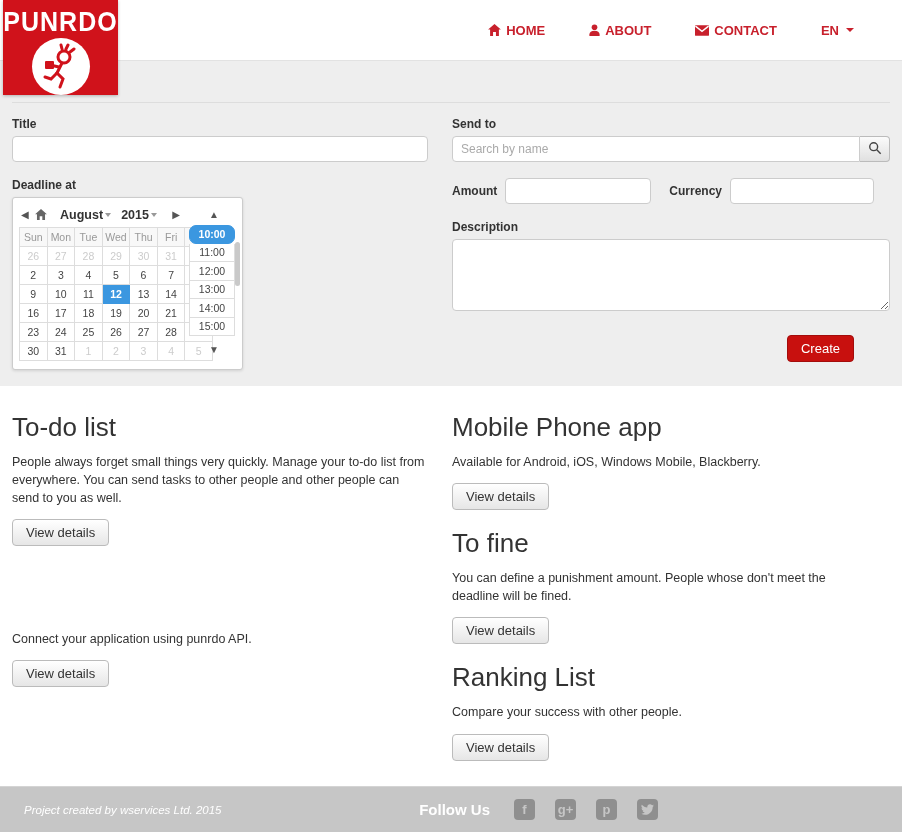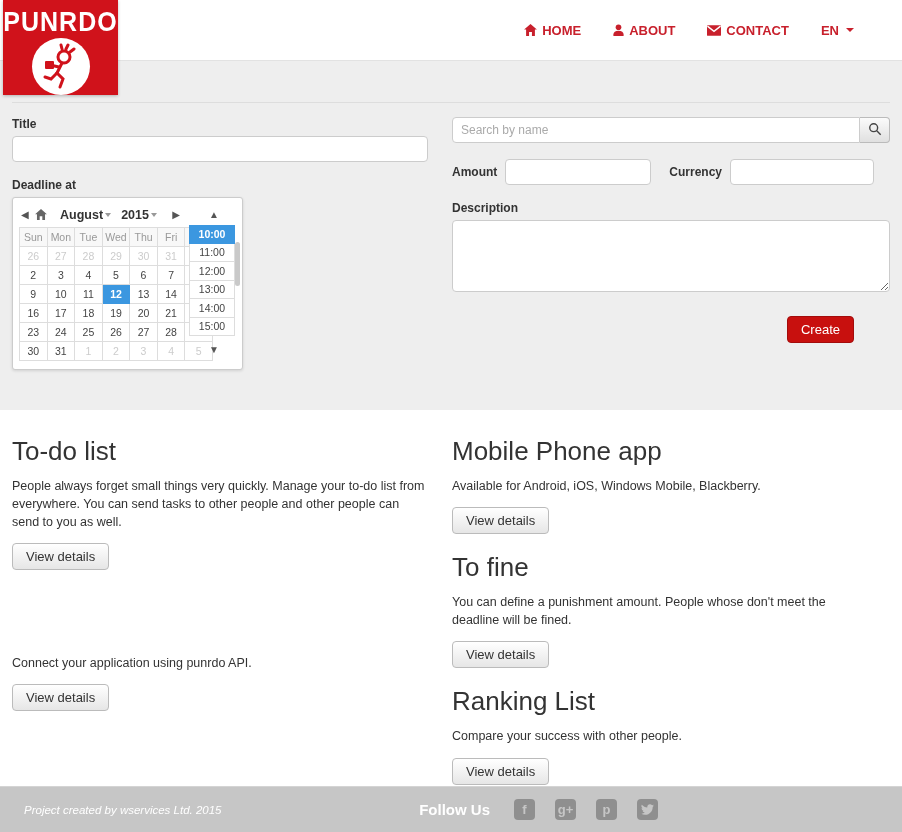--- a/index.html
+++ b/index.html
@@ -42,21 +42,21 @@
     margin-top: 7px;
     transform: scaleY(1.1);
   }
   .logo-circle {
     width: 58px; height: 58px;
     background: #fff;
     border-radius: 50%;
     margin-top: 2px;
     display:flex; align-items:center; justify-content:center;
   }
-  .nav-menu { display: flex; align-items: center; gap: 32px; }
+  .nav-menu { display: flex; align-items: center; gap: 44px; }
   .nav-item {
     color: #c8202c;
     font-size: 13px;
     font-weight: bold;
     text-decoration: none;
     display: flex;
     align-items: center;
     gap: 5px;
     cursor: pointer;
   }
@@ -65,21 +65,21 @@
     display:inline-block;
     width:0;height:0;
     border-left:4px solid transparent;
     border-right:4px solid transparent;
     border-top:4px solid #c8202c;
     margin-left:2px;
   }
   
   .jumbotron {
     background: #eeeeee;
-    padding: 0 12px 40px 12px;
+    padding: 0 12px 16px 12px;
     border-top: 1px solid #e2e2e2;
   }
   .page-title {
     font-size: 15px;
     color: #555;
     font-weight: normal;
     padding: 16px 0 8px 0;
     border-bottom: 1px solid #ddd;
     margin-bottom: 14px;
   }
@@ -171,21 +171,21 @@
     width: 46px; height: 18.5px;
     border: 1px solid #ddd;
     border-top: none;
     font-size: 10.5px;
     color: #444;
     display:flex; align-items:center; justify-content:center;
     cursor: pointer;
     background:#fff;
   }
   .time-slot:first-child { border-top: 1px solid #ddd; }
-  .time-slot.selected { background:#3b97e0; color:#fff; font-weight:bold; border-color:#3b97e0; }
+  .time-slot.selected { background:#3b97e0; color:#fff; font-weight:bold; border-color:#3b97e0;border-radius:7px; }
   .time-scrollbar {
     position: absolute;
     right: -1px; top: 38px;
     width: 5px; height: 44px;
     background: #c9c9c9;
     border-radius: 3px;
     cursor: pointer;
   }
   
   .input-group { display: flex; margin-bottom: 16px; }
@@ -446,20 +446,21 @@
               <div class="time-slot">14:00</div>
               <div class="time-slot">15:00</div>
             </div>
           <div class="time-scrollbar"></div>
           <div class="time-down">▼</div>
         </div>
       </div>
     </div>
 
     <div>
+      <label class="field-label">Send to</label>
       <div class="input-group">
         <input class="text-input" type="text" placeholder="Search by name" style="">
         <button class="search-btn">
           <span>
             <svg width="14" height="14" viewBox="0 0 16 16" fill="none" stroke="#444" stroke-width="1.6">
               <circle cx="6.5" cy="6.5" r="4.5"></circle>
                 <path d="M10 10 L14.5 14.5"></path>
             </svg>
           </span>
         </button>

